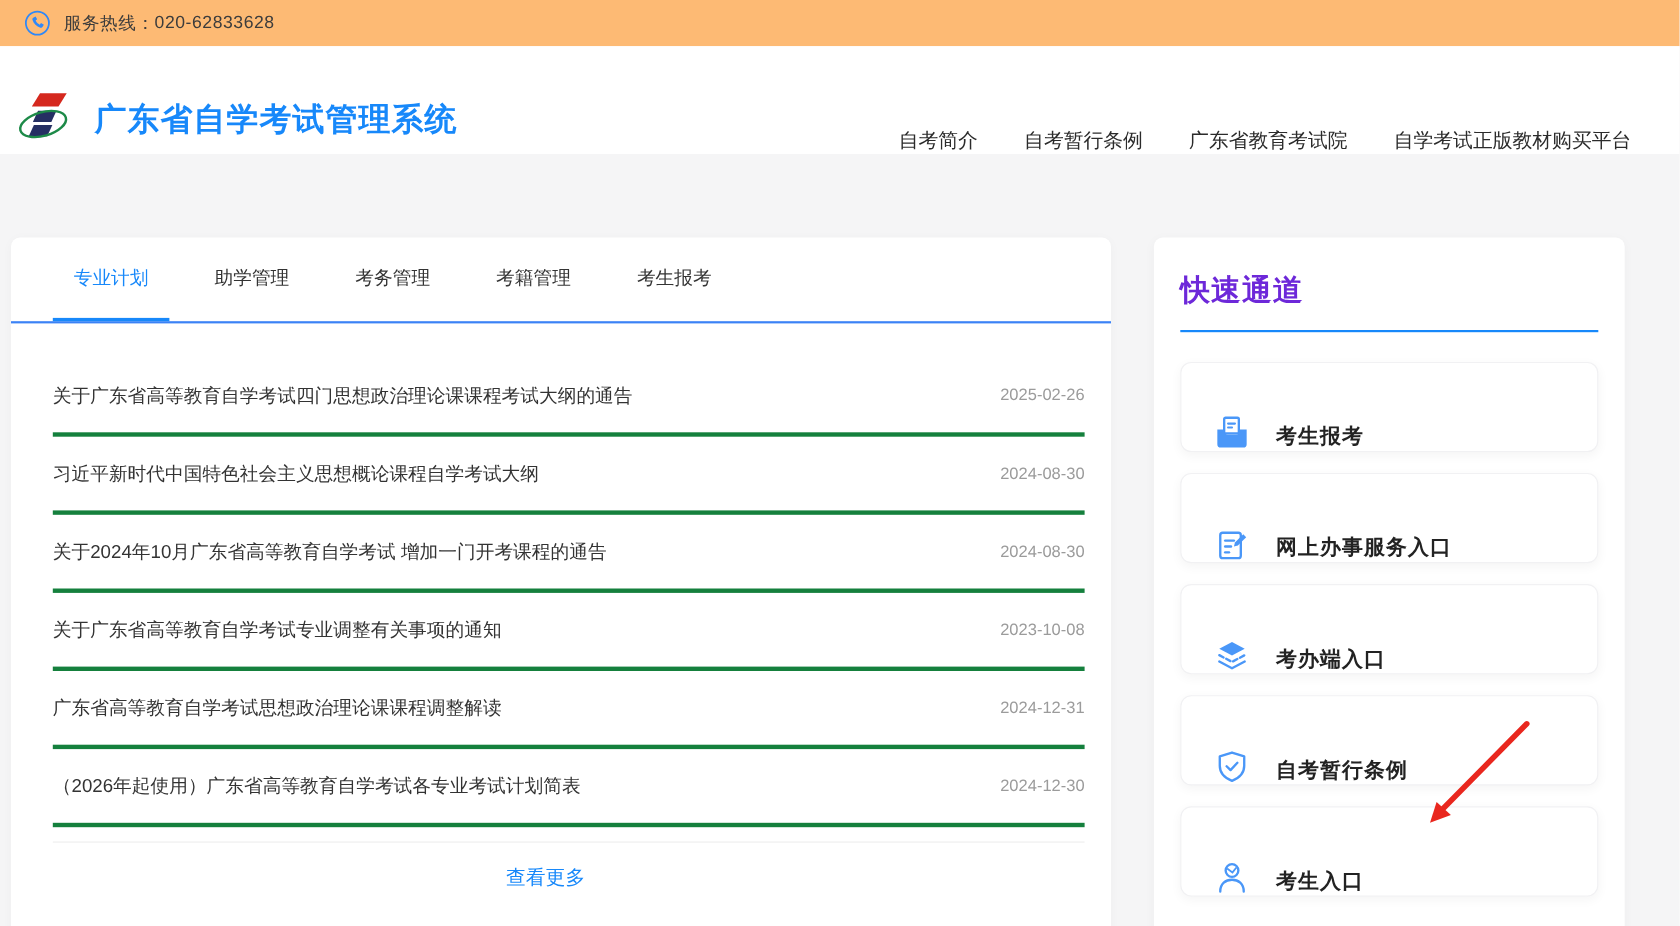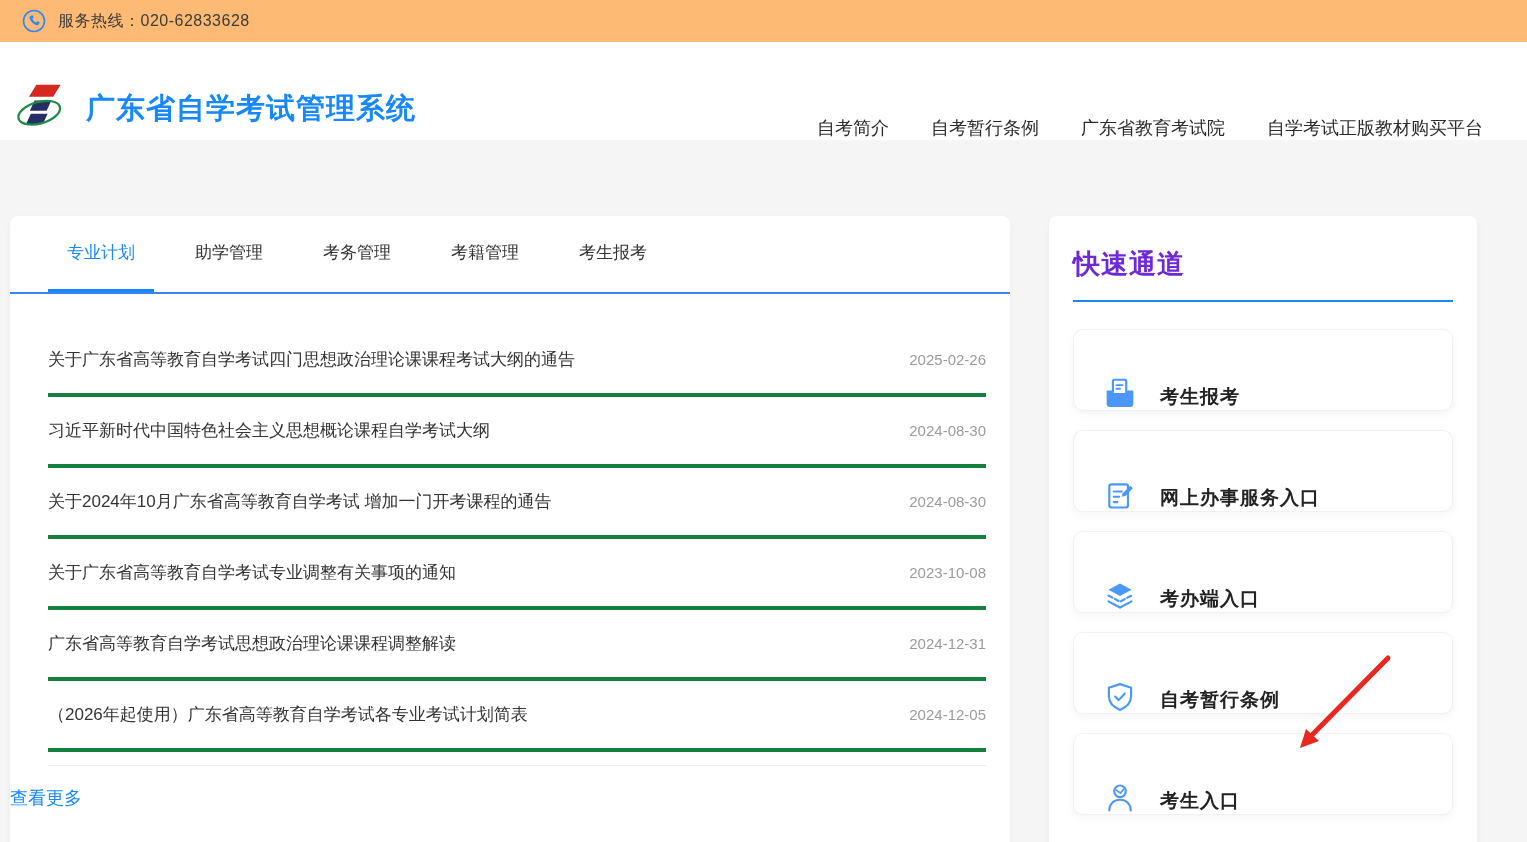--- a/index.html
+++ b/index.html
@@ -29,21 +29,21 @@
   .tabbar { height:78px; display:flex; align-items:stretch; padding-left:38px; border-bottom:2px solid #3b82f6; }
   .tab { display:flex; align-items:center; padding:0 19px; margin-right:22px; font-size:17px; color:#333; cursor:pointer; border-bottom:3px solid transparent; }
   .tab.active { color:#1788fa; border-bottom-color:#1788fa; }
 
   
   .news-list { padding:32px 0 0 0; }
   .news-row { height:71px; margin:0 24px 0 38px; display:flex; align-items:center; justify-content:space-between; border-bottom:4px solid #15803d; cursor:pointer; }
   .news-title { font-size:17px; color:#333; white-space:nowrap; overflow:hidden; }
   .news-date { font-size:15px; color:#9b9b9b; margin-left:20px; flex:none; }
   .spacer-row { height:14px; margin:0 24px 0 38px; border-bottom:1px solid #ededed; }
-  .more-row { text-align:left; padding:20px 28px 0 0; }
+  .more-row { text-align:center; padding:20px 28px 0 0; }
   .more-link { font-size:18px; color:#1788fa; text-decoration:none; cursor:pointer; }
 
   
   .quick-title { font-size:27px; font-weight:bold; color:#6d28d9; padding-top:30px; letter-spacing:1px; }
   .quick-underline { height:2px; background:#1788fa; margin-top:18px; }
   .quick-list { display:flex; flex-direction:column; gap:19px; margin-top:27px; }
   .quick-btn { height:82px; background:#fff; border:1px solid #f1f1f3; border-radius:10px; box-shadow:0 3px 10px rgba(0,0,0,0.045); display:flex; align-items:flex-end; padding-left:30px; cursor:pointer; }
   .quick-btn .qicon { width:32px; height:32px; flex:none; }
   .quick-btn .qlabel { font-size:19px; font-weight:bold; color:#222; margin-left:24px; letter-spacing:1px; }
 
@@ -111,21 +111,21 @@
       <div class="news-row">
         <span class="news-title">关于广东省高等教育自学考试专业调整有关事项的通知</span>
         <span class="news-date">2023-10-08</span>
       </div>
       <div class="news-row">
         <span class="news-title">广东省高等教育自学考试思想政治理论课课程调整解读</span>
         <span class="news-date">2024-12-31</span>
       </div>
       <div class="news-row">
         <span class="news-title">（2026年起使用）广东省高等教育自学考试各专业考试计划简表</span>
-        <span class="news-date">2024-12-05</span>
+        <span class="news-date">2024-12-30</span>
       </div>
       <div class="spacer-row"></div>
     </div>
 
     <div class="more-row">
       <a class="more-link">查看更多</a>
     </div>
   </div>
 
   <div class="card quick-card">

